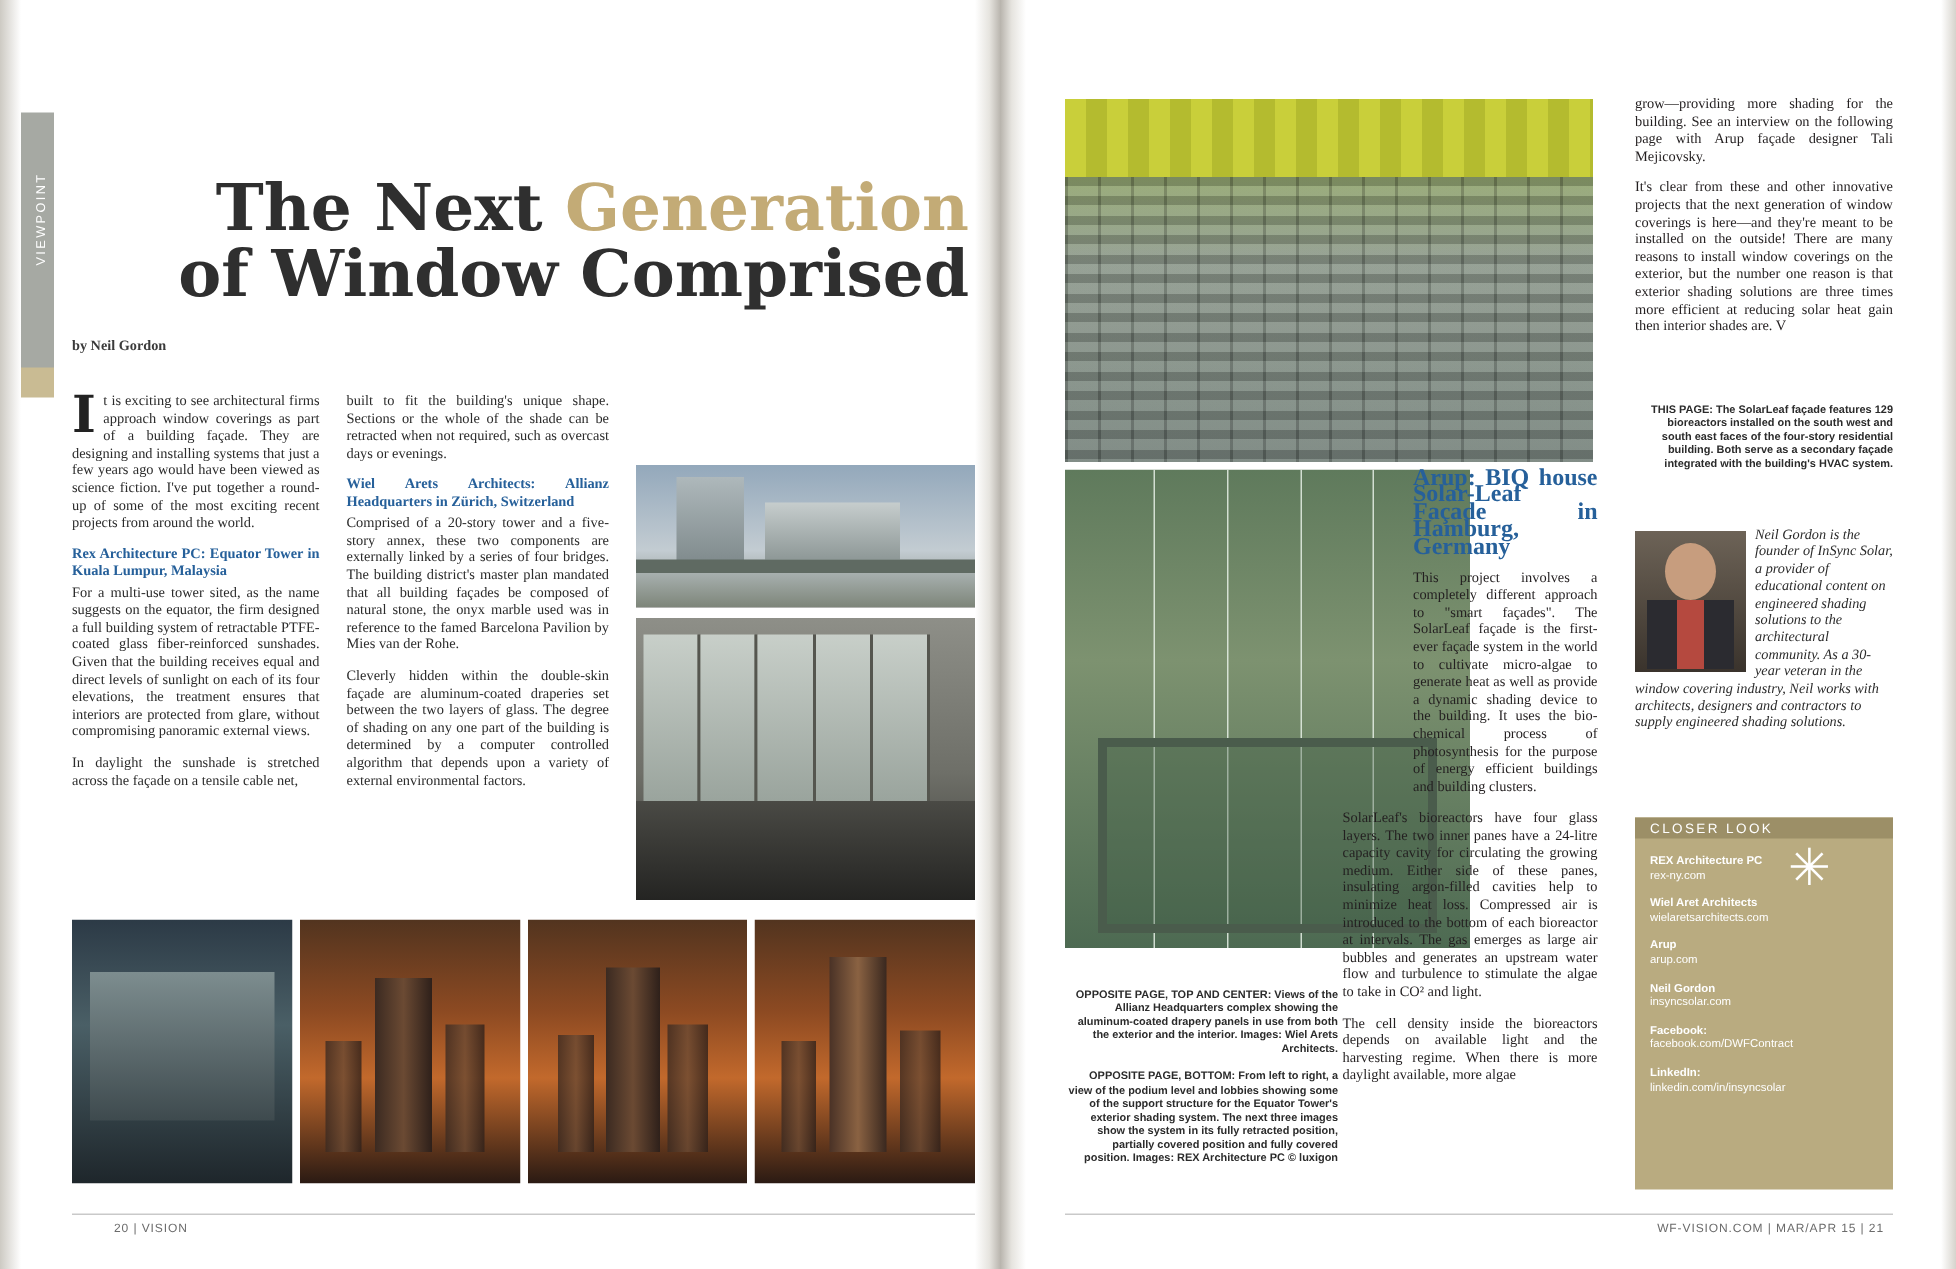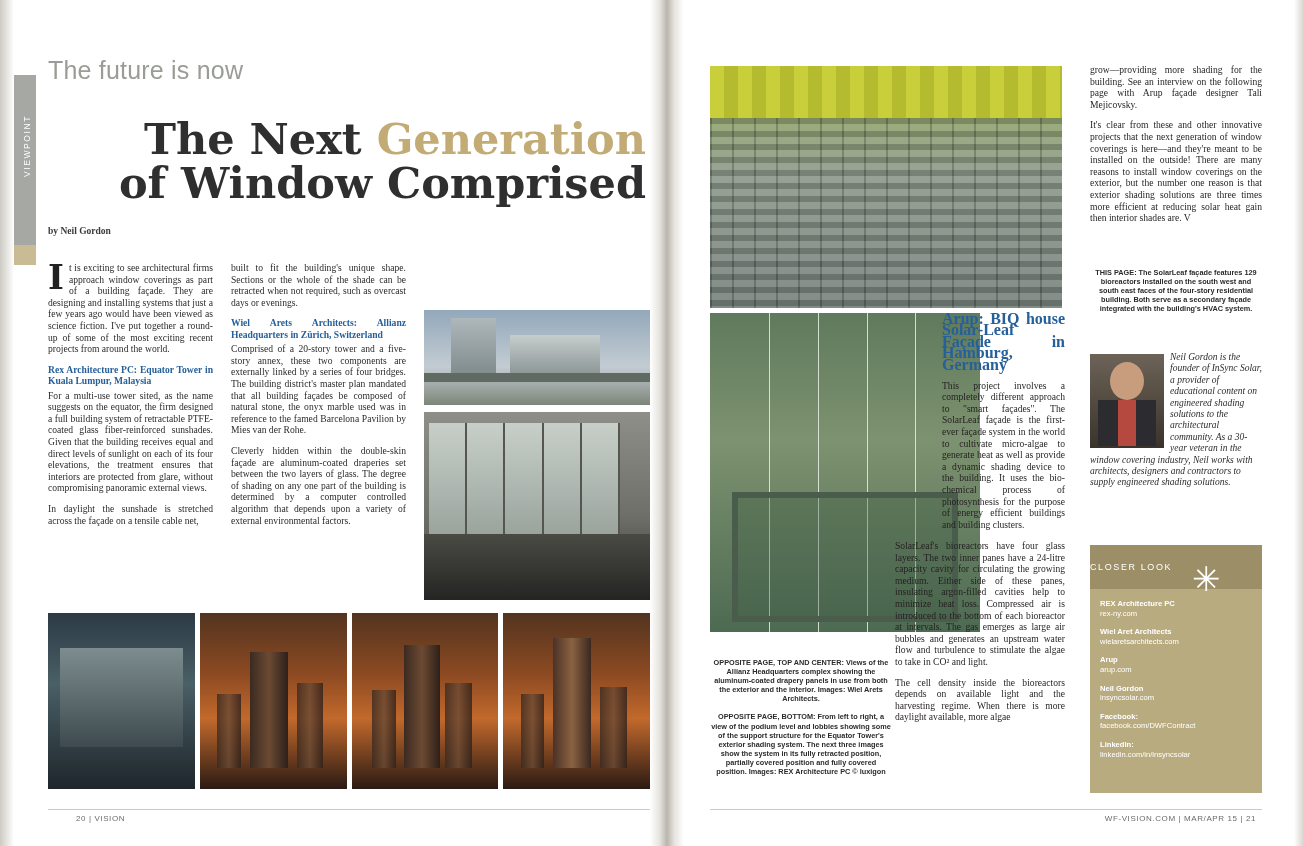--- a/index.html
+++ b/index.html
@@ -88,36 +88,36 @@
   
   #img-biq-top{position:absolute;left:710px;top:66px;width:352px;height:242px;overflow:hidden;}
   #img-biq-detail{position:absolute;left:710px;top:313px;width:270px;height:319px;overflow:hidden;}
   #rcol-a{position:absolute;left:942px;top:313px;width:123px;font-size:9.6px;line-height:11.6px;text-align:justify;}
   #rcol-b{position:absolute;left:895px;top:540px;width:170px;font-size:9.6px;line-height:11.6px;text-align:justify;}
   #rcol-c{position:absolute;left:1090px;top:64px;width:172px;font-size:9.6px;line-height:11.6px;text-align:justify;}
   .rhead{color:#26609a;font-weight:bold;margin:0 0 3px 0;font-size:16px;line-height:11.4px;}
   .caption{
     font-family:"Liberation Sans", sans-serif;
     font-size:7.3px;line-height:9.1px;font-weight:bold;color:#2b2b2b;
-    text-align:center;
+    text-align:right;
   }
   #cap-left{position:absolute;left:710px;top:658px;width:182px;}
   #cap-left p{margin:0 0 9px 0;}
   #cap-this-page{position:absolute;left:1090px;top:268px;width:172px;}
   
   #bio{position:absolute;left:1090px;top:352px;width:172px;}
   #bio .portrait{float:left;width:74px;height:94px;margin:2px 6px 2px 0;overflow:hidden;background:#5b5048;}
   #bio .biotext{font-style:italic;font-size:9.5px;line-height:11.4px;color:#2b2b2b;}
   
   #closer{position:absolute;left:1090px;top:545px;width:172px;height:248px;background:#b9ab80;}
   #closer .hdr{
-    height:44px;background:#9c8f67;color:#ffffff;
+    height:14px;background:#9c8f67;color:#ffffff;
     font-family:"Liberation Sans", sans-serif;
     font-size:9px;letter-spacing:1.6px;
-    display:flex;align-items:center;
+    display:flex;align-items:center;padding-left:10px;
   }
   #closer .list{padding:10px 10px 0 10px;}
   #closer .entry{margin-bottom:9px;font-family:"Liberation Sans", sans-serif;font-size:7.6px;line-height:9.6px;font-weight:bold;color:#ffffff;}
   #closer .entry .sub{font-weight:normal;}
   .asterisk{
     position:absolute;left:1192px;top:562px;color:#ffffff;font-size:34px;line-height:34px;
     font-family:"Liberation Sans", sans-serif;
   }
   
   .folio{
@@ -157,21 +157,20 @@
 
   <div class="left-edge"></div>
   <div class="gutter"></div>
   <div class="right-edge"></div>
 
   <div class="vp-block"></div>
   <div class="vp-tab">
     <div class="vp-text">VIEWPOINT</div>
   </div>
 
-  <div class="kicker">The future is now</div>
   <div class="hl">
     <span class="dark">The Next </span><span>Generation</span><br>
     <span class="dark">of Window Comprised</span>
   </div>
   <div class="byline">by Neil Gordon</div>
 
   <div class="col" id="col1">
     <p><span class="dropcap">I</span><span>t is exciting to see architectural firms approach window coverings as part of a building façade. They are designing and installing systems that just a few years ago would have been viewed as science fiction. I've put together a round-up of some of the most exciting recent projects from around the world.</span></p>
     <h4>Rex Architecture PC: Equator Tower in Kuala Lumpur, Malaysia</h4>
     <p>For a multi-use tower sited, as the name suggests on the equator, the firm designed a full building system of retractable PTFE-coated glass fiber-reinforced sunshades. Given that the building receives equal and direct levels of sunlight on each of its four elevations, the treatment ensures that interiors are protected from glare, without compromising panoramic external views.</p>

